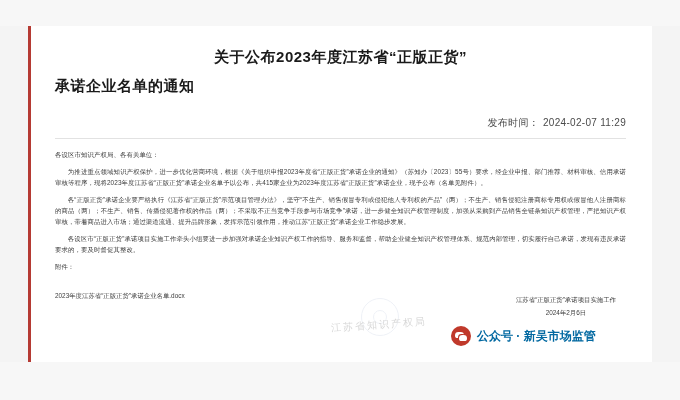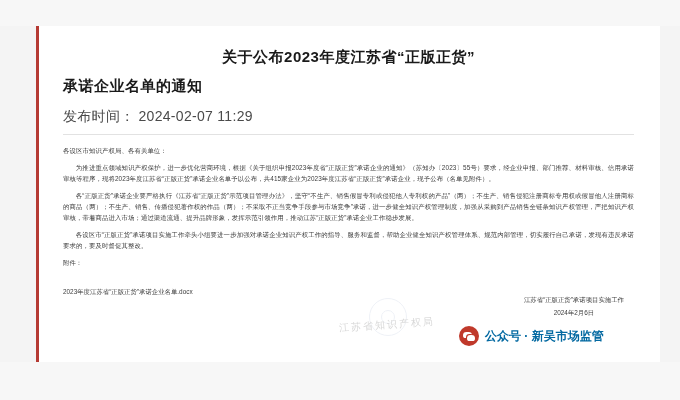--- a/index.html
+++ b/index.html
@@ -28,21 +28,21 @@
     background: #f7f7f7;
   }
   .band-bottom {
     position: absolute;
     left: 0; bottom: 0;
     width: 680px; height: 38px;
     background: #f7f7f7;
   }
   .doc {
     position: absolute;
-    left: 36px;
+    left: 28px;
     top: 26px;
     width: 624px;
     height: 336px;
     background: #ffffff;
     border-left: 3px solid #b53a33;
     box-sizing: border-box;
     overflow: hidden;
   }
   .doc-inner {
     padding: 16px 26px 0 24px;
@@ -57,24 +57,24 @@
   }
   .title-line2 {
     text-align: left;
     color: #1a1a1a;
     font-size: 15px;
     font-weight: bold;
     line-height: 28px;
     letter-spacing: 0.5px;
   }
   .pubtime {
-    text-align: left;
+    text-align: right;
     color: #4a4a4a;
-    font-size: 14px;
-    margin-top: 8px;
+    font-size: 10px;
+    margin-top: 16px;
     letter-spacing: 0.3px;
   }
   .pubtime .val {
     margin-left: 4px;
   }
   .rule {
     margin: 8px 0 0 0;
     border: 0;
     border-top: 1px solid #e2e2e2;
     height: 0;

